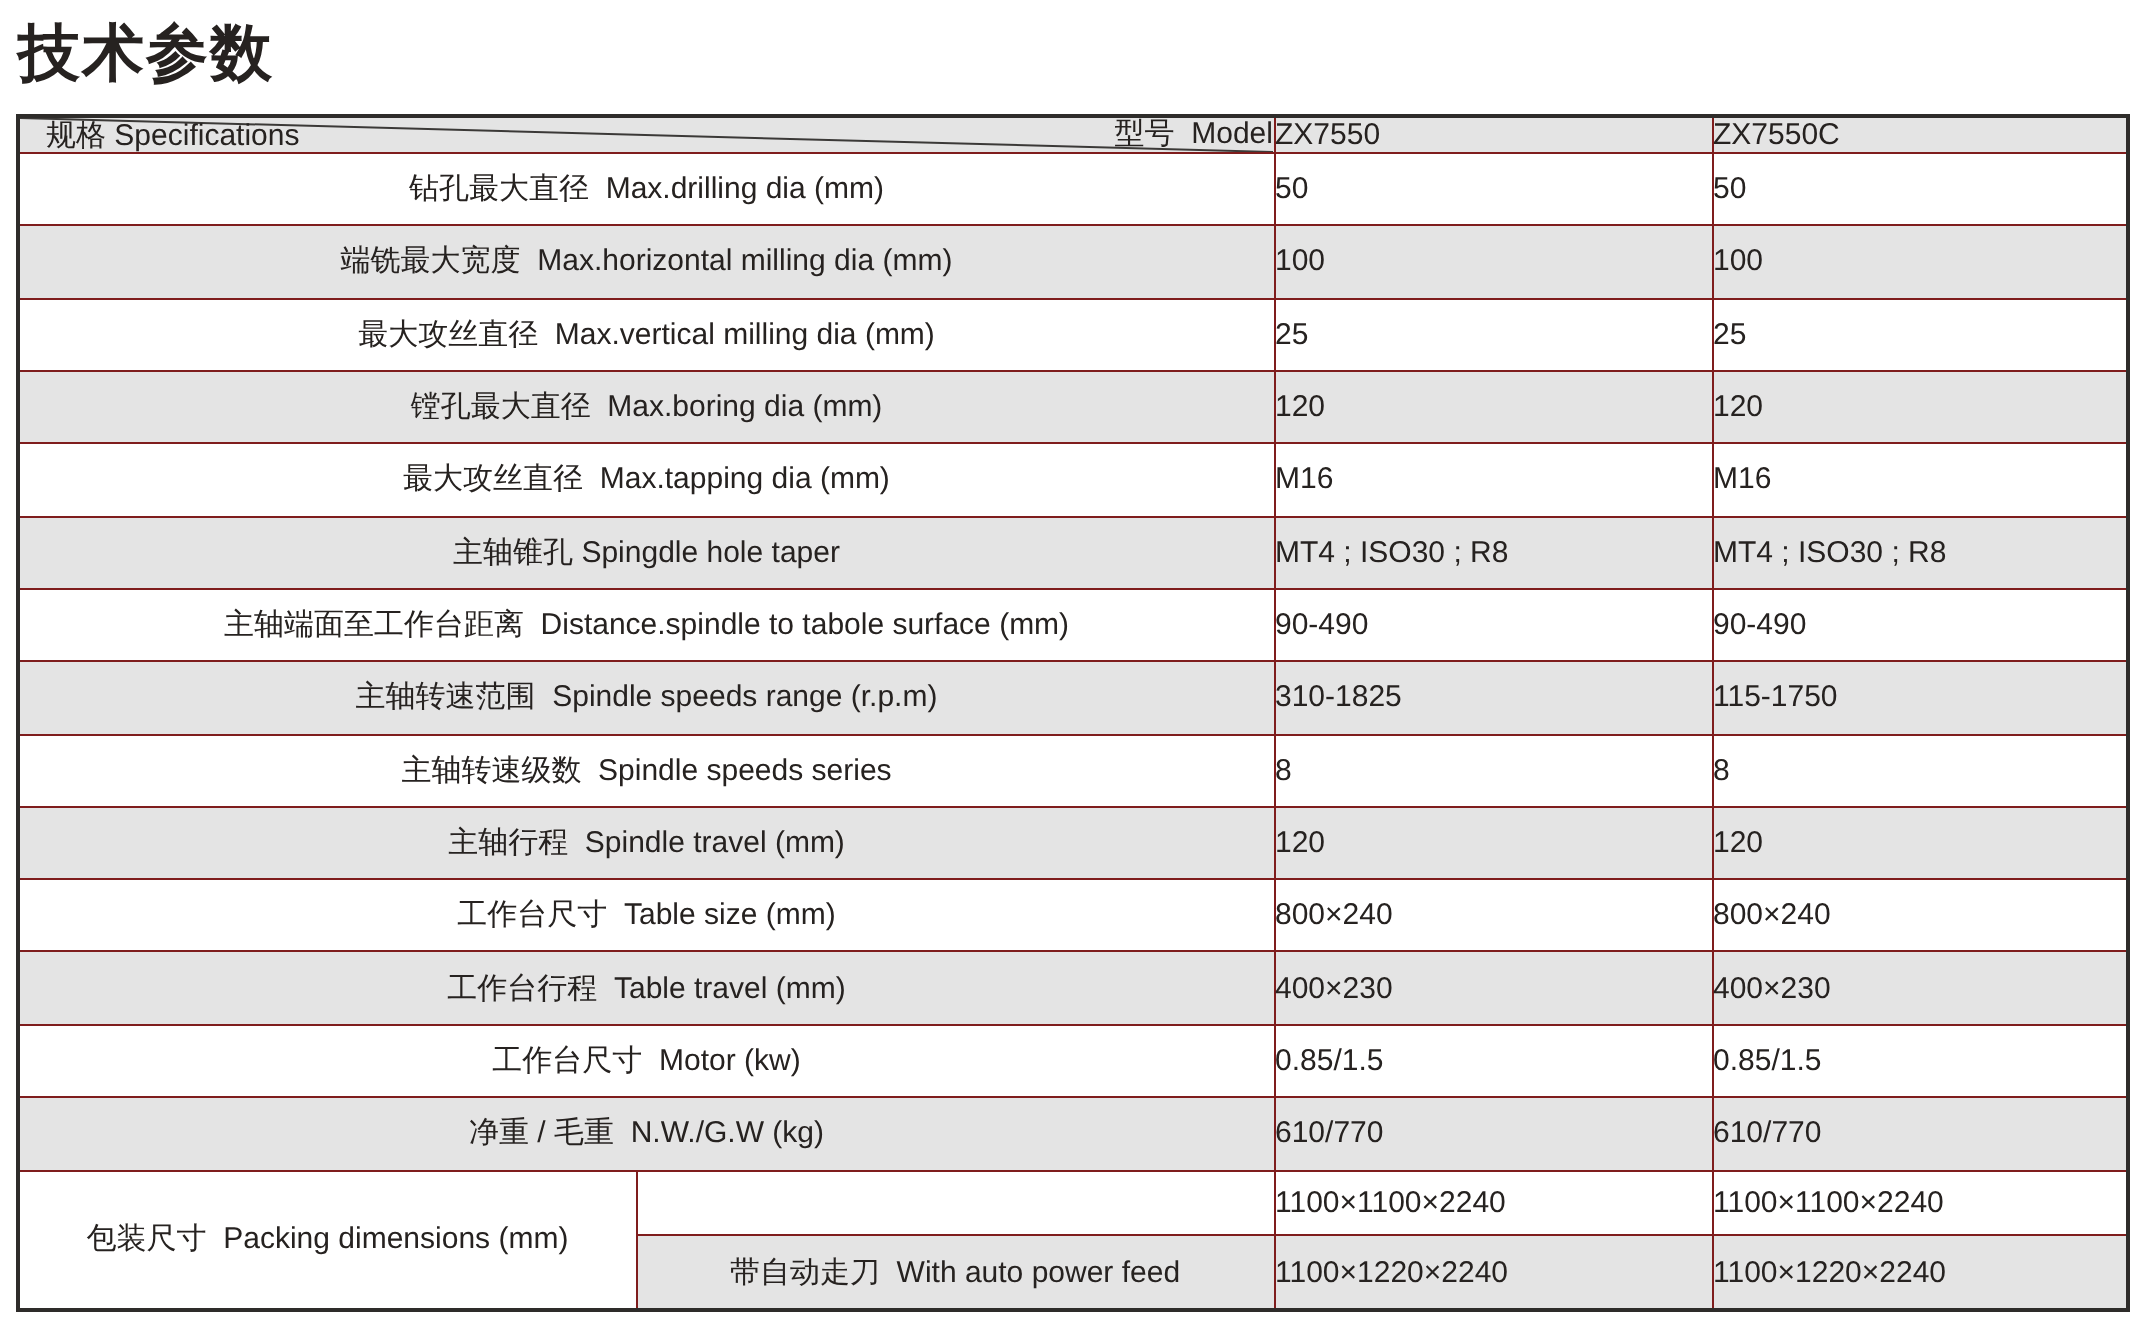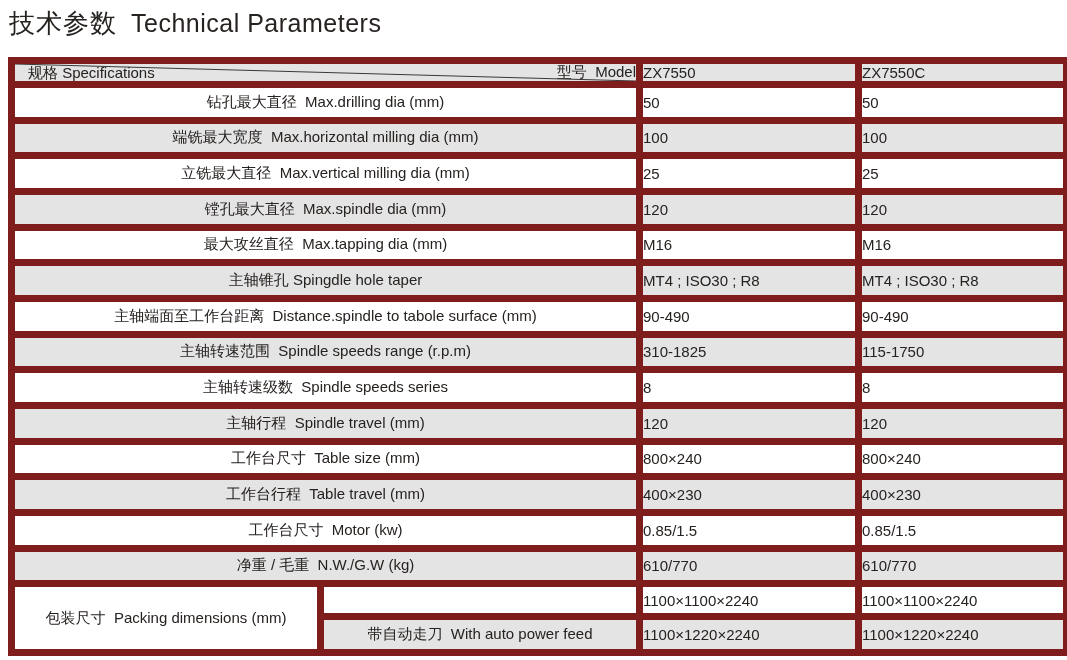--- a/index.html
+++ b/index.html
@@ -15,22 +15,22 @@
   .title {
     position: absolute;
     left: 9px;
     top: 6px;
     display: flex;
     align-items: baseline;
     gap: 14px;
     white-space: pre;
   }
   .title-zh {
-    font-size: 26px;
-    font-weight: 400;
+    font-size: 31px;
+    font-weight: 700;
     letter-spacing: 1px;
   }
   .title-en {
     font-size: 25px;
     font-weight: 500;
     letter-spacing: 0.5px;
   }
   table.params {
     position: absolute;
     left: 8px;
@@ -39,21 +39,21 @@
     height: 599px;
     border-collapse: collapse;
     table-layout: fixed;
     border: 2px solid #2e2c2a;
   }
   col.c1 { width: 309px; }
   col.c2 { width: 319px; }
   col.c3 { width: 219px; }
   col.c4 { width: 208px; }
   .params th, .params td {
-    border: 7px solid #7f1d1d;
+    border: 1px solid #7f1d1d;
     padding: 0;
     font-size: 15px;
     font-weight: 400;
     background: #ffffff;
   }
   tr.gray > th, tr.gray > td { background: #e4e4e4; }
   tr.white > td { background: #ffffff; }
   td.packlabel { background: #ffffff !important; }
   .label {
     text-align: center;
@@ -86,21 +86,20 @@
     top: 46%;
     transform: translateY(-50%);
     white-space: pre;
   }
 </style>
 </head>
 <body>
 
 <div class="title">
   <span class="title-zh">技术参数</span>
-  <span class="title-en">Technical Parameters</span>
 </div>
 
 <table class="params">
   <colgroup>
     <col class="c1">
       <col class="c2">
       <col class="c3">
       <col class="c4">
   </colgroup>
   <thead>
@@ -121,26 +120,26 @@
         <td colspan="2" class="label">钻孔最大直径  Max.drilling dia (mm)</td>
         <td class="val">50</td>
         <td class="val">50</td>
       </tr>
       <tr class="gray">
         <td colspan="2" class="label">端铣最大宽度  Max.horizontal milling dia (mm)</td>
         <td class="val">100</td>
         <td class="val">100</td>
       </tr>
       <tr class="white">
-        <td colspan="2" class="label">立铣最大直径  Max.vertical milling dia (mm)</td>
+        <td colspan="2" class="label">最大攻丝直径  Max.vertical milling dia (mm)</td>
         <td class="val">25</td>
         <td class="val">25</td>
       </tr>
       <tr class="gray">
-        <td colspan="2" class="label">镗孔最大直径  Max.spindle dia (mm)</td>
+        <td colspan="2" class="label">镗孔最大直径  Max.boring dia (mm)</td>
         <td class="val">120</td>
         <td class="val">120</td>
       </tr>
       <tr class="white">
         <td colspan="2" class="label">最大攻丝直径  Max.tapping dia (mm)</td>
         <td class="val">M16</td>
         <td class="val">M16</td>
       </tr>
       <tr class="gray">
         <td colspan="2" class="label">主轴锥孔 Spingdle hole taper</td>

